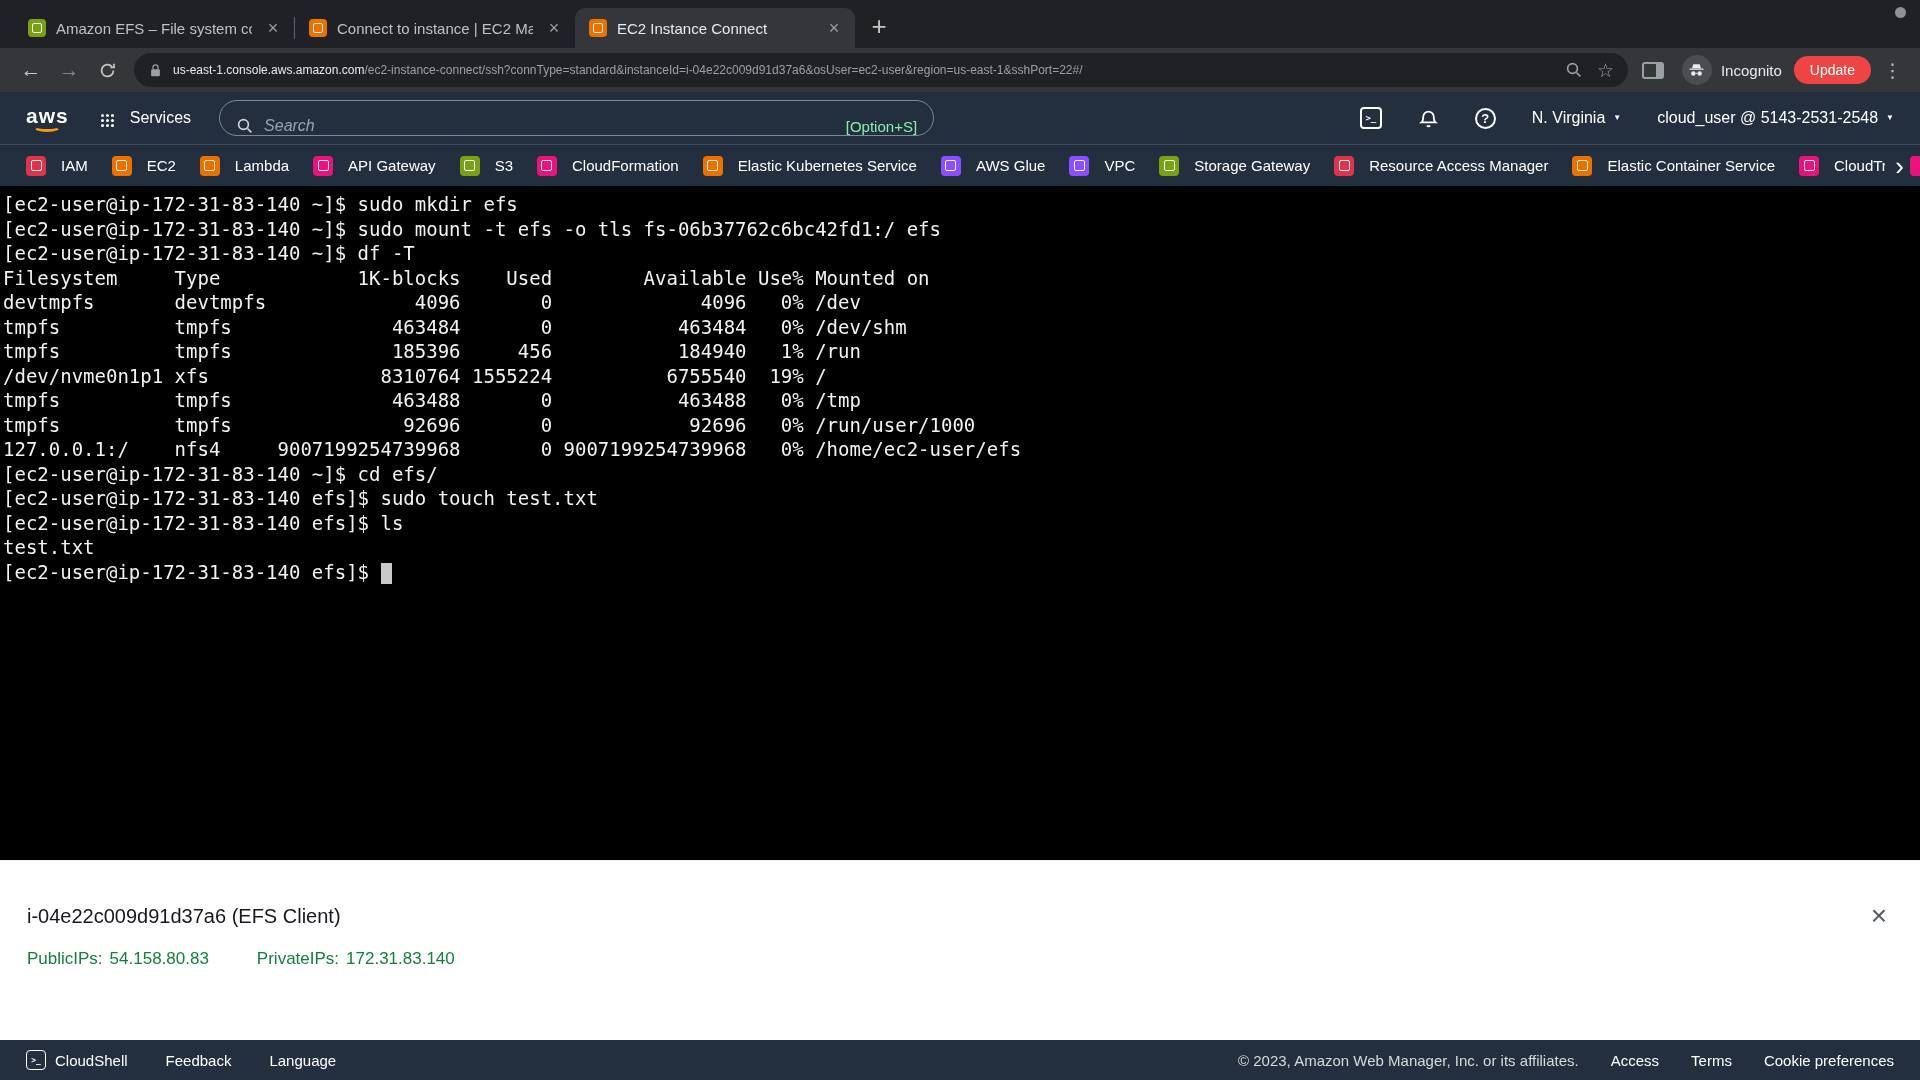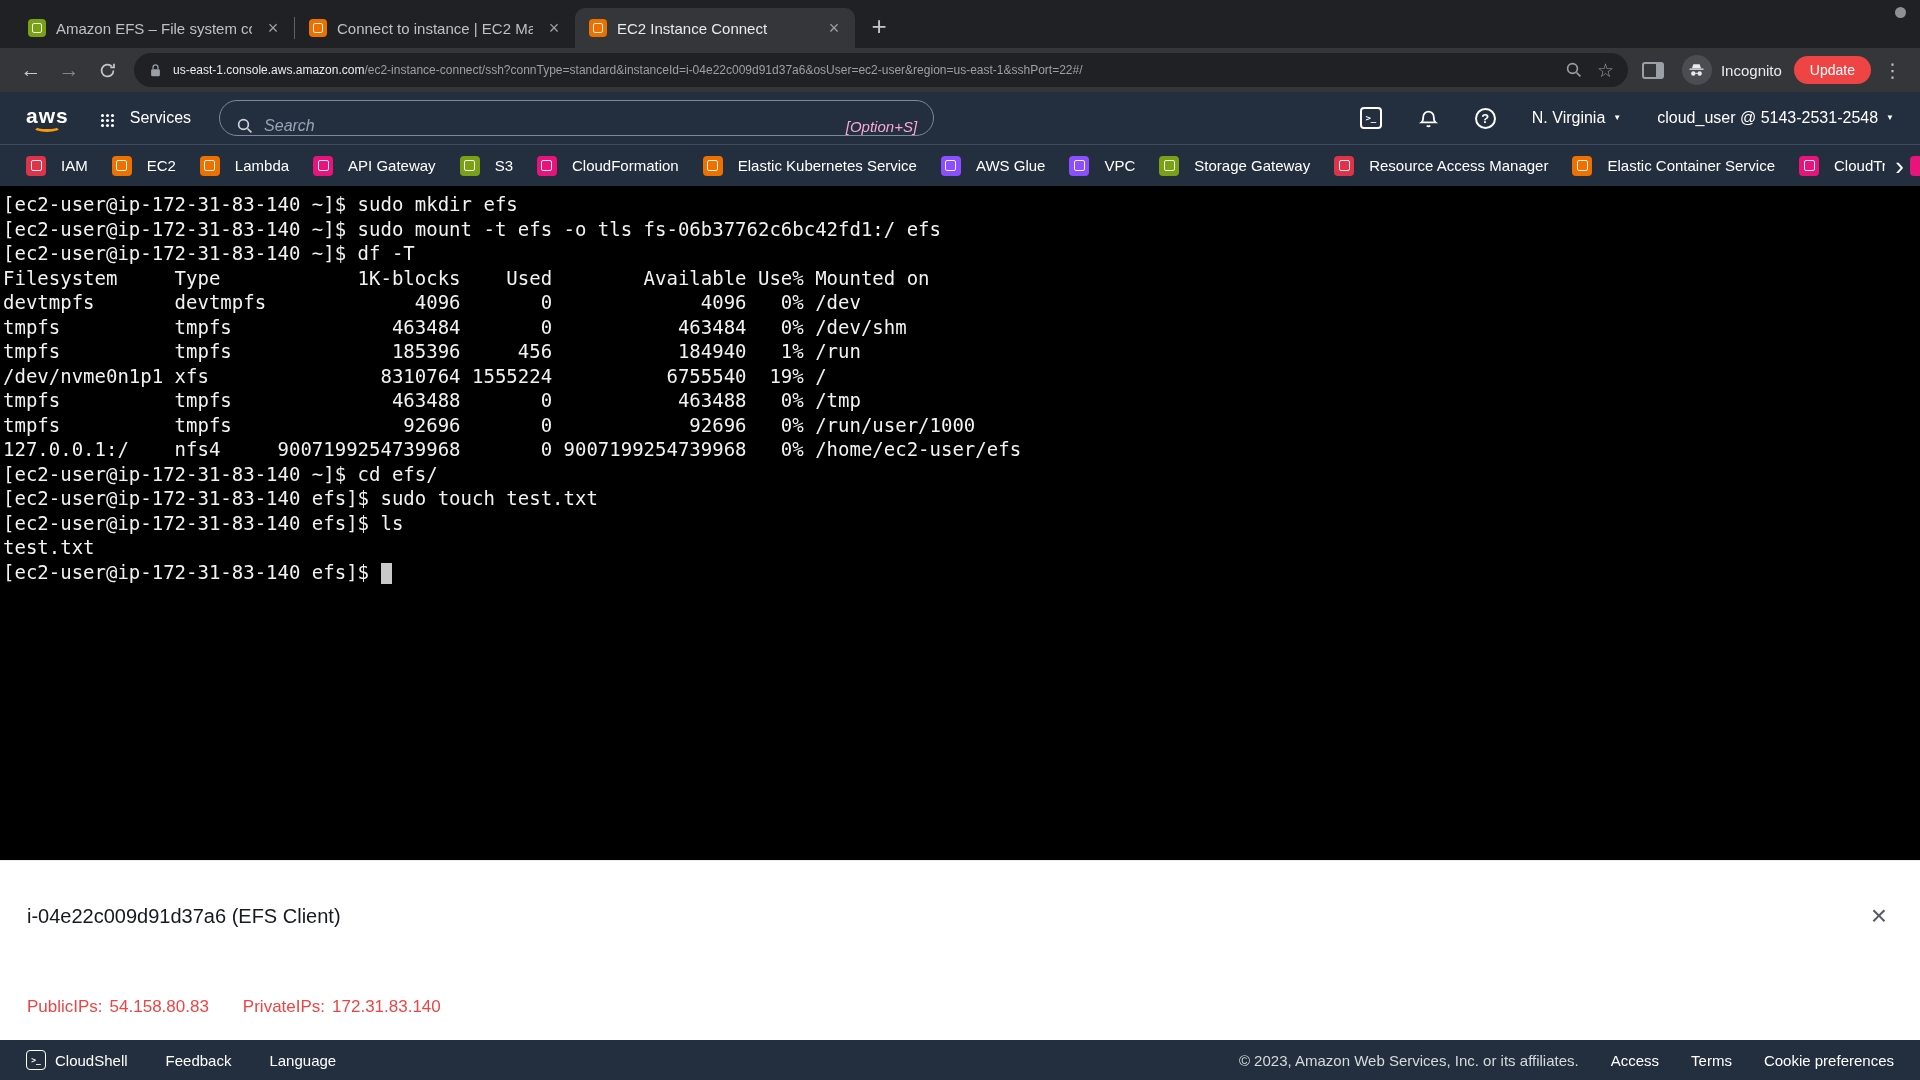--- a/index.html
+++ b/index.html
@@ -61,21 +61,21 @@
     border-radius: 50%; background: #fff;
     box-shadow: 5px 0 0 #fff, 10px 0 0 #fff, 0 5px 0 #fff, 5px 5px 0 #fff, 10px 5px 0 #fff,
                 0 10px 0 #fff, 5px 10px 0 #fff, 10px 10px 0 #fff; }
   .services-label { font-size: 16px; }
   .aws-search { width: 715px; height: 36px; margin-left: 28px; border: 1px solid #7d8998;
     border-radius: 18px; display: flex; align-items: flex-end; padding: 0 16px; flex: none; }
   .search-mag { width: 18px; height: 18px; color: #d1d5da; flex: none; margin-right: 10px; }
   .search-input { flex: 1; background: transparent; border: none; outline: none; color: #fff;
     font-size: 16px; font-family: "Liberation Sans", sans-serif; min-width: 0; }
   .search-input::placeholder { color: #95a5b5; font-style: italic; }
-  .search-shortcut { color: #f9a8d4; font-size: 15px; flex: none; font-style: italic; }
+  .search-shortcut { color: #86efac; font-size: 15px; flex: none; }
   .header-right { margin-left: auto; display: flex; align-items: center; gap: 36px; margin-right: 26px; }
   .hdr-icon-btn { display: flex; align-items: center; justify-content: center; }
   .cloudshell-box { width: 22px; height: 22px; border: 2px solid #fff; border-radius: 4px;
     display: flex; align-items: center; justify-content: center;
     font-family: "DejaVu Sans Mono", monospace; font-size: 9px; font-weight: bold; color: #fff; }
   .bell-icon { width: 21px; height: 21px; color: #fff; }
   .help-circle { width: 21px; height: 21px; border: 2px solid #fff; border-radius: 50%;
     display: flex; align-items: center; justify-content: center; font-size: 13px; font-weight: bold; color: #fff; }
   .menu-btn { display: flex; align-items: center; gap: 8px; font-size: 16px; white-space: nowrap; }
   .caret { font-size: 8px; line-height: 1; }
@@ -97,22 +97,22 @@
     background: #000; color: #f2f2f2; font-family: "DejaVu Sans Mono", monospace;
     font-size: 19px; line-height: 24.5px; padding: 6px 0 12px 3px; white-space: pre; overflow: hidden; }
   .cursor { display: inline-block; width: 11px; height: 21px; background: #c9c9c9; vertical-align: middle; }
 
   
   .instance-panel { position: absolute; top: 860px; left: 0; width: 1920px; height: 180px;
     background: #ffffff; border-top: 1px solid #eaeded; }
   .panel-title { position: absolute; left: 27px; top: 44px; font-size: 20px; color: #16191f; }
   .panel-close { position: absolute; right: 24px; top: 38px; font-size: 28px; color: #545b64;
     width: 34px; height: 34px; display: flex; align-items: center; justify-content: center; }
-  .panel-info { position: absolute; left: 27px; top: 88px; font-size: 17px; color: #ef4444;
-    display: flex; gap: 34px; margin-top: 48px; }
+  .panel-info { position: absolute; left: 27px; top: 88px; font-size: 17px; color: #15803d;
+    display: flex; gap: 48px; }
   .ip-pair { display: flex; gap: 7px; }
 
   
   .aws-footer { position: absolute; top: 1040px; left: 0; width: 1920px; height: 40px;
     background: #232f3e; display: flex; align-items: center; color: #fff; font-size: 15px; padding: 0 26px; }
   .footer-left { display: flex; align-items: center; gap: 38px; }
   .footer-cloudshell { display: flex; align-items: center; gap: 9px; }
   .cloudshell-box.small { width: 20px; height: 20px; border-width: 1.5px; font-size: 8px; }
   .footer-right { margin-left: auto; display: flex; align-items: center; gap: 32px; }
   .copyright { color: #d5dbdb; }
@@ -310,18 +310,18 @@
 <div class="aws-footer">
   <div class="footer-left">
     <div class="footer-cloudshell">
       <span class="cloudshell-box small">&gt;_</span>
       <span>CloudShell</span>
     </div>
     <span>Feedback</span>
     <span>Language</span>
   </div>
   <div class="footer-right">
-    <span class="copyright">© 2023, Amazon Web Services, Inc. or its affiliates.</span>
+    <span class="copyright">© 2023, Amazon Web Manager, Inc. or its affiliates.</span>
     <span>Access</span>
     <span>Terms</span>
     <span>Cookie preferences</span>
   </div>
 </div>
 
 </body></html>

